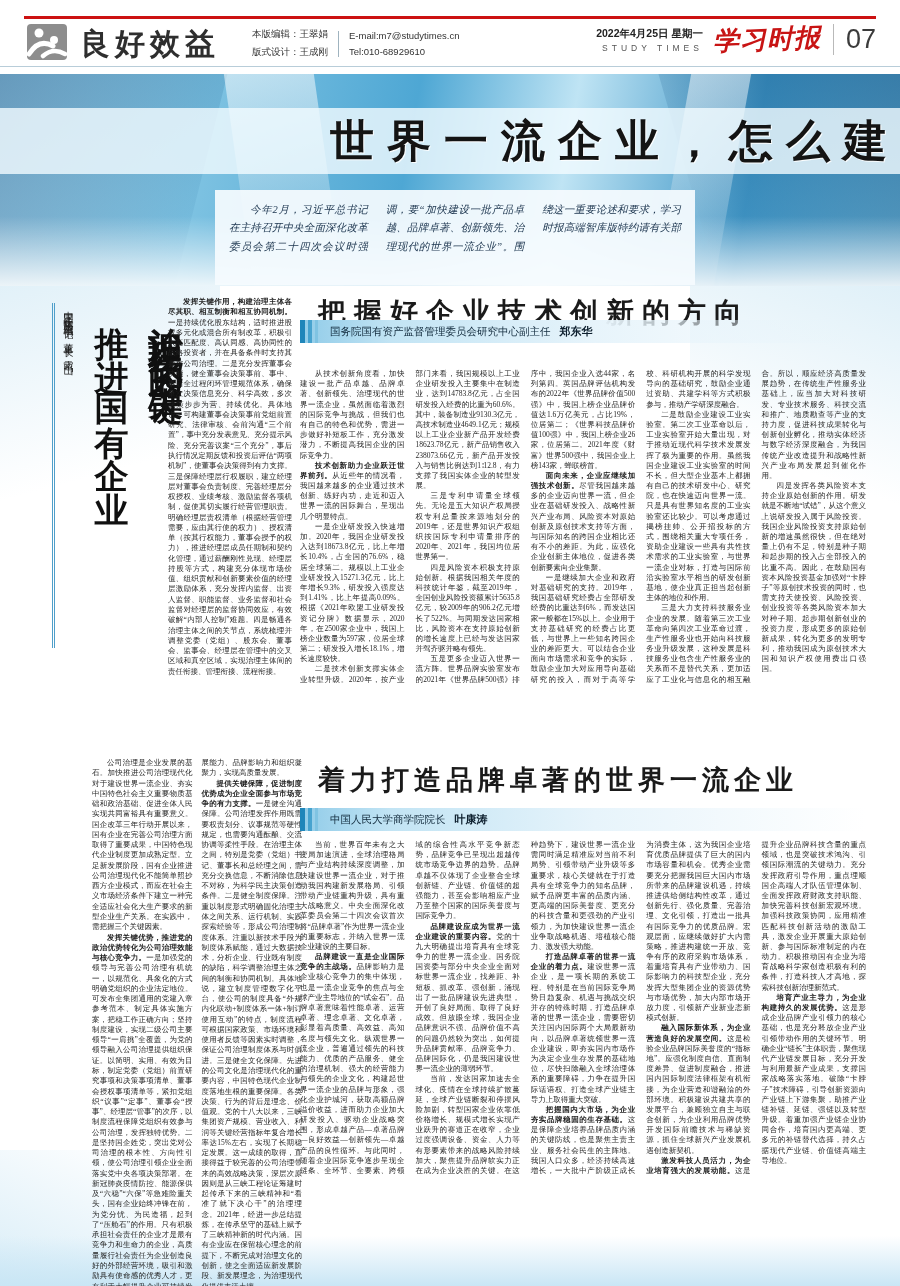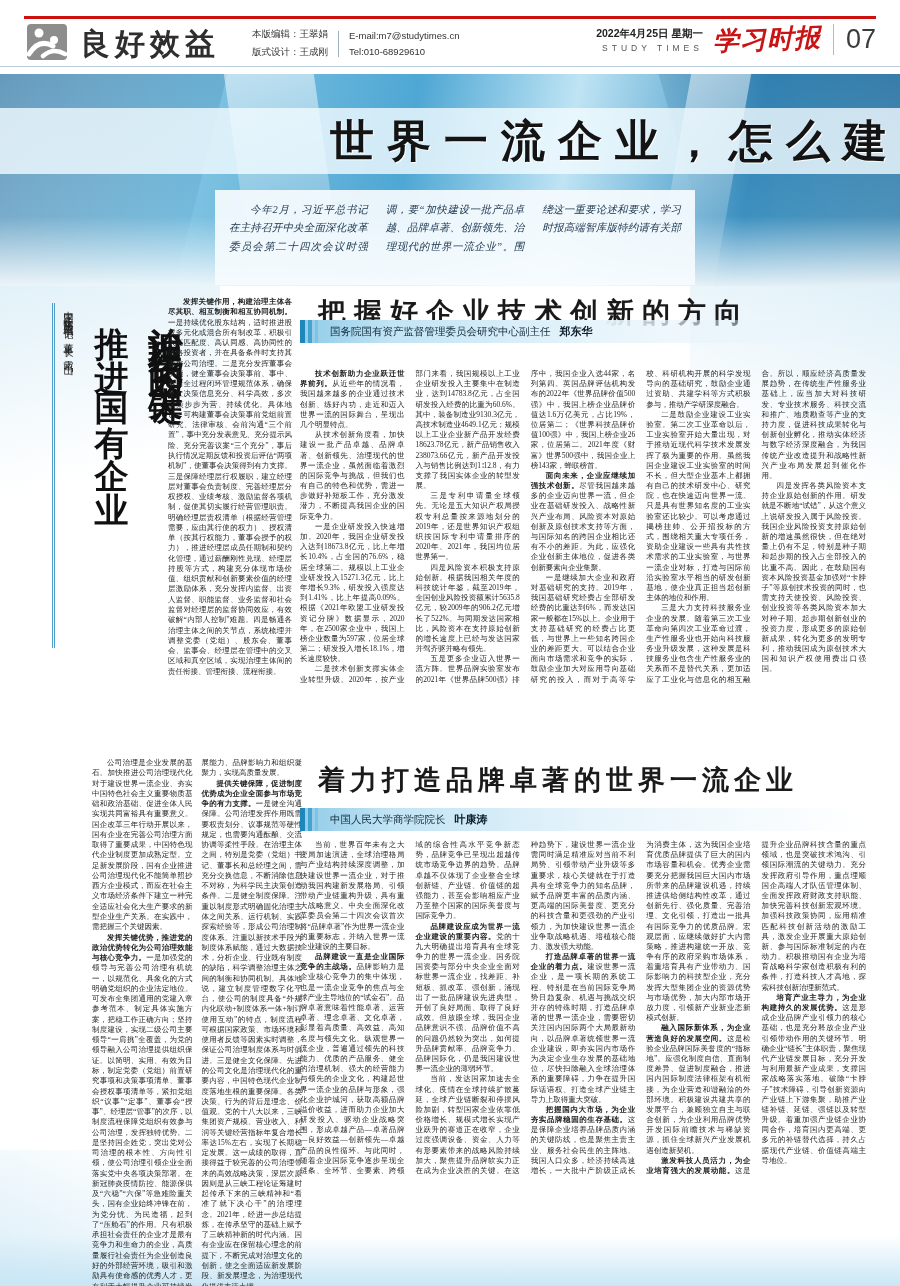--- a/index.html
+++ b/index.html
@@ -160,22 +160,22 @@
   <div class="byline-bar tech-bar" data-name="tech-article-byline-bar">
     <span class="accent-bars" data-name="byline-accent-bars-icon">
         <span class="a1"></span>
         <span class="a2"></span>
         <span class="a3"></span>
       </span>
     <span class="byline-affil" data-name="tech-author-affiliation">国务院国有资产监督管理委员会研究中心副主任</span>
     <span class="byline-name" data-name="tech-author-name">郑东华</span>
   </div>
   <div class="tech-body body-text" data-name="tech-article-body">
+      <p>从技术创新角度看，加快建设一批产品卓越、品牌卓著、创新领先、治理现代的世界一流企业，虽然面临着激烈的国际竞争与挑战，但我们也有自己的特色和优势，需进一步做好补短板工作，充分激发潜力，不断提高我国企业的国际竞争力。</p>
       <p><b class="lead">技术创新助力企业跃迁世界前列。</b>从近些年的情况看，我国越来越多的企业通过技术创新、练好内功，走近和迈入世界一流的国际舞台，呈现出几个明显特点。</p>
-      <p>从技术创新角度看，加快建设一批产品卓越、品牌卓著、创新领先、治理现代的世界一流企业，虽然面临着激烈的国际竞争与挑战，但我们也有自己的特色和优势，需进一步做好补短板工作，充分激发潜力，不断提高我国企业的国际竞争力。</p>
       <p>一是企业研发投入快速增加。2020年，我国企业研发投入达到18673.8亿元，比上年增长10.4%，占全国的76.6%，稳居全球第二。规模以上工业企业研发投入15271.3亿元，比上年增长9.3%，研发投入强度达到1.41%，比上年提高0.09%。根据《2021年欧盟工业研发投资记分牌》数据显示，2020年，在2500家企业中，我国上榜企业数量为597家，位居全球第二；研发投入增长18.1%，增长速度较快。</p>
       <p>二是技术创新支撑实体企业转型升级。2020年，按产业部门来看，我国规模以上工业企业研发投入主要集中在制造业，达到14783.8亿元，占全国研发投入经费的比重为60.6%。其中，装备制造业9130.3亿元，高技术制造业4649.1亿元；规模以上工业企业新产品开发经费18623.78亿元，新产品销售收入238073.66亿元，新产品开发投入与销售比例达到1∶12.8，有力支撑了我国实体企业的转型发展。</p>
       <p>三是专利申请量全球领先。无论是五大知识产权局授权专利总量按来源地划分的2019年，还是世界知识产权组织按国际专利申请量排序的2020年、2021年，我国均位居世界第一。</p>
       <p>四是风险资本积极支持原始创新。根据我国相关年度的科技统计年鉴，截至2019年，全国创业风险投资额累计5635.8亿元，较2009年的906.2亿元增长了522%。与同期发达国家相比，风险资本在支持原始创新的增长速度上已经与发达国家并驾齐驱并略有领先。</p>
       <p>五是更多企业迈入世界一流方阵。世界品牌实验室发布的2021年《世界品牌500强》排序中，我国企业入选44家，名列第四。英国品牌评估机构发布的2022年《世界品牌价值500强》中，我国上榜企业品牌价值达1.6万亿美元，占比19%，位居第二；《世界科技品牌价值100强》中，我国上榜企业26家，位居第二。2021年度《财富》世界500强中，我国企业上榜143家，蝉联榜首。</p>
       <p><b class="lead">面向未来，企业应继续加强技术创新。</b>尽管我国越来越多的企业迈向世界一流，但企业在基础研发投入、战略性新兴产业布局、风险资本对原始创新及原创技术支持等方面，与国际知名的跨国企业相比还有不小的差距。为此，应强化企业创新主体地位，促进各类创新要素向企业集聚。</p>
       <p>一是继续加大企业和政府对基础研究的支持。2019年，我国基础研究经费占全部研发经费的比重达到6%，而发达国家一般都在15%以上。企业用于支持基础研究的经费占比更低，与世界上一些知名跨国企业的差距更大。可以结合企业面向市场需求和竞争的实际，鼓励企业加大对应用导向基础研究的投入，而对于高等学校、科研机构开展的科学发现导向的基础研究，鼓励企业通过资助、共建学科等方式积极参与，推动产学研深度融合。</p>
       <p>二是鼓励企业建设工业实验室。第二次工业革命以后，工业实验室开始大量出现，对于推动近现代科学技术发展发挥了极为重要的作用。虽然我国企业建设工业实验室的时间不长，但大型企业基本上都拥有自己的技术研发中心、研究院，也在快速迈向世界一流。只是具有世界知名度的工业实验室还比较少。可以考虑通过揭榜挂帅、公开招投标的方式，围绕相关重大专项任务，资助企业建设一些具有共性技术需求的工业实验室，与世界一流企业对标，打造与国际前沿实验室水平相当的研发创新基地，使企业真正担当起创新主体的地位和作用。</p>
       <p>三是大力支持科技服务业企业的发展。随着第三次工业革命向第四次工业革命过渡，生产性服务业也开始向科技服务业升级发展，这种发展是科技服务业包含生产性服务业的关系而不是替代关系，更加适应了工业化与信息化的相互融合。所以，顺应经济高质量发展趋势，在传统生产性服务业基础上，应当加大对科技研发、专业技术服务、科技交流和推广、地质勘查等产业的支持力度，促进科技成果转化与创新创业孵化，推动实体经济与数字经济深度融合，为我国传统产业改造提升和战略性新兴产业布局发展起到催化作用。</p>
       <p>四是发挥各类风险资本支持企业原始创新的作用。研发就是不断地“试错”，从这个意义上说研发投入属于风险投资。我国企业风险投资支持原始创新的增速虽然很快，但在绝对量上仍有不足，特别是种子期和起步期的投入占全部投入的比重不高。因此，在鼓励国有资本风险投资基金加强对“卡脖子”等原创技术投资的同时，也需支持天使投资、风险投资、创业投资等各类风险资本加大对种子期、起步期创新创业的投资力度，形成更多的原始创新成果，转化为更多的发明专利，推动我国成为原创技术大国和知识产权使用费出口强国。</p>

